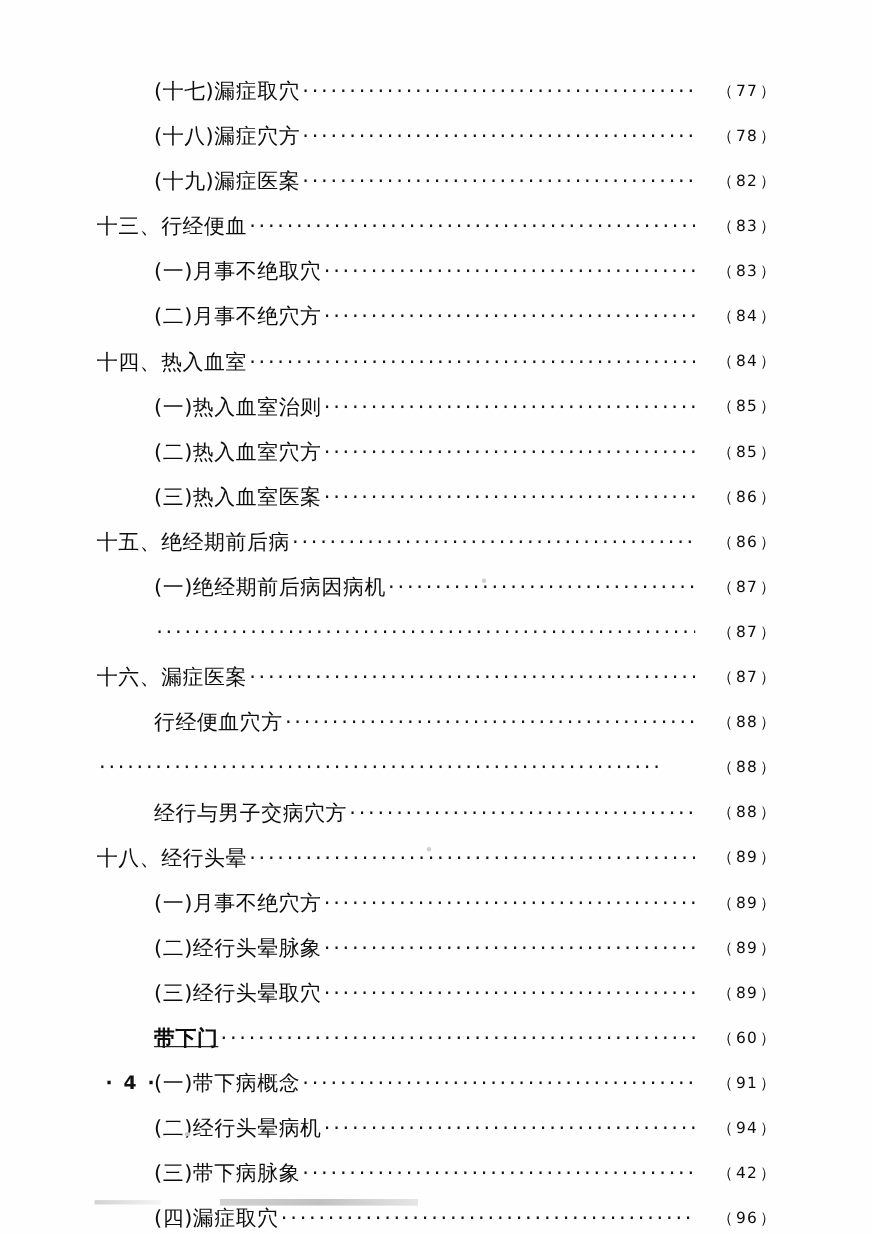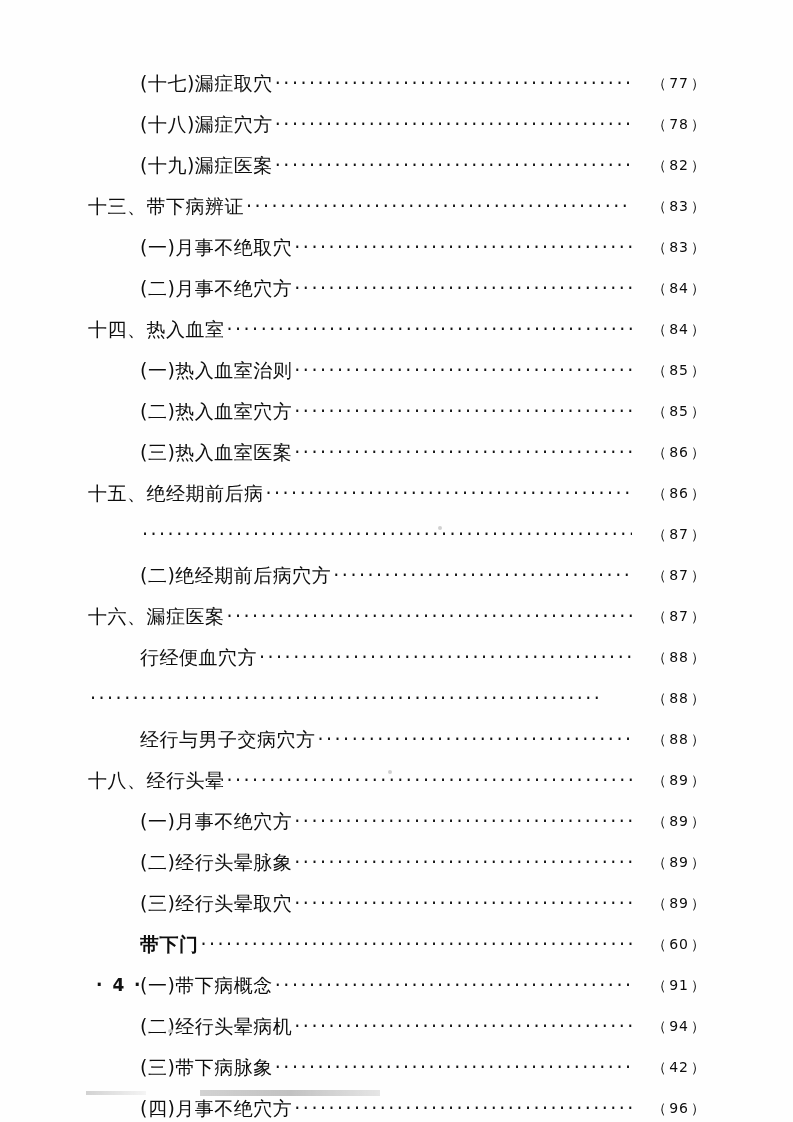--- a/index.html
+++ b/index.html
@@ -37,20 +37,21 @@
     color: #0d0d0d;
   }
   .row.level1 {
     padding-left: 0px;
   }
   .row.level2 {
     padding-left: 52px;
   }
   .row.bold .label {
     font-weight: bold;
+    text-decoration: underline;
   }
   .label {
     white-space: nowrap;
     flex: 0 0 auto;
   }
   .leader {
     flex: 1 1 auto;
     overflow: hidden;
     white-space: nowrap;
     margin: 0 2px 3px 2px;
@@ -126,21 +127,21 @@
         <span class="label">(十八)漏症穴方</span>
         <span class="leader">····························································</span>
         <span class="pagenum"><span class="par">（</span><span>78</span><span class="par">）</span></span>
       </div>
       <div class="row level2">
         <span class="label">(十九)漏症医案</span>
         <span class="leader">····························································</span>
         <span class="pagenum"><span class="par">（</span><span>82</span><span class="par">）</span></span>
       </div>
       <div class="row level1">
-        <span class="label">十三、带下病辨证</span>
+        <span class="label">十三、行经便血</span>
         <span class="leader">····························································</span>
         <span class="pagenum"><span class="par">（</span><span>83</span><span class="par">）</span></span>
       </div>
       <div class="row level2">
         <span class="label">(一)月事不绝取穴</span>
         <span class="leader">····························································</span>
         <span class="pagenum"><span class="par">（</span><span>83</span><span class="par">）</span></span>
       </div>
       <div class="row level2">
         <span class="label">(二)月事不绝穴方</span>
@@ -166,25 +167,25 @@
         <span class="label">(三)热入血室医案</span>
         <span class="leader">····························································</span>
         <span class="pagenum"><span class="par">（</span><span>86</span><span class="par">）</span></span>
       </div>
       <div class="row level1">
         <span class="label">十五、绝经期前后病</span>
         <span class="leader">····························································</span>
         <span class="pagenum"><span class="par">（</span><span>86</span><span class="par">）</span></span>
       </div>
       <div class="row level2">
+        <span class="label">(一)绝经期前后病因病机</span>
         <span class="leader">····························································</span>
         <span class="pagenum"><span class="par">（</span><span>87</span><span class="par">）</span></span>
       </div>
       <div class="row level2">
-        <span class="label">(二)绝经期前后病穴方</span>
         <span class="leader">····························································</span>
         <span class="pagenum"><span class="par">（</span><span>87</span><span class="par">）</span></span>
       </div>
       <div class="row level1">
         <span class="label">十六、漏症医案</span>
         <span class="leader">····························································</span>
         <span class="pagenum"><span class="par">（</span><span>87</span><span class="par">）</span></span>
       </div>
       <div class="row level2">
         <span class="label">行经便血穴方</span>
@@ -234,21 +235,21 @@
         <span class="label">(二)经行头晕病机</span>
         <span class="leader">····························································</span>
         <span class="pagenum"><span class="par">（</span><span>94</span><span class="par">）</span></span>
       </div>
       <div class="row level2">
         <span class="label">(三)带下病脉象</span>
         <span class="leader">····························································</span>
         <span class="pagenum"><span class="par">（</span><span>42</span><span class="par">）</span></span>
       </div>
       <div class="row level2">
-        <span class="label">(四)月事不绝穴方</span>
+        <span class="label">(四)漏症取穴</span>
         <span class="leader">····························································</span>
         <span class="pagenum"><span class="par">（</span><span>96</span><span class="par">）</span></span>
       </div>
       <div class="row level2"></div>
     </div>
 
   <div class="footer">
     <span>·  4  ·</span>
   </div>
 

